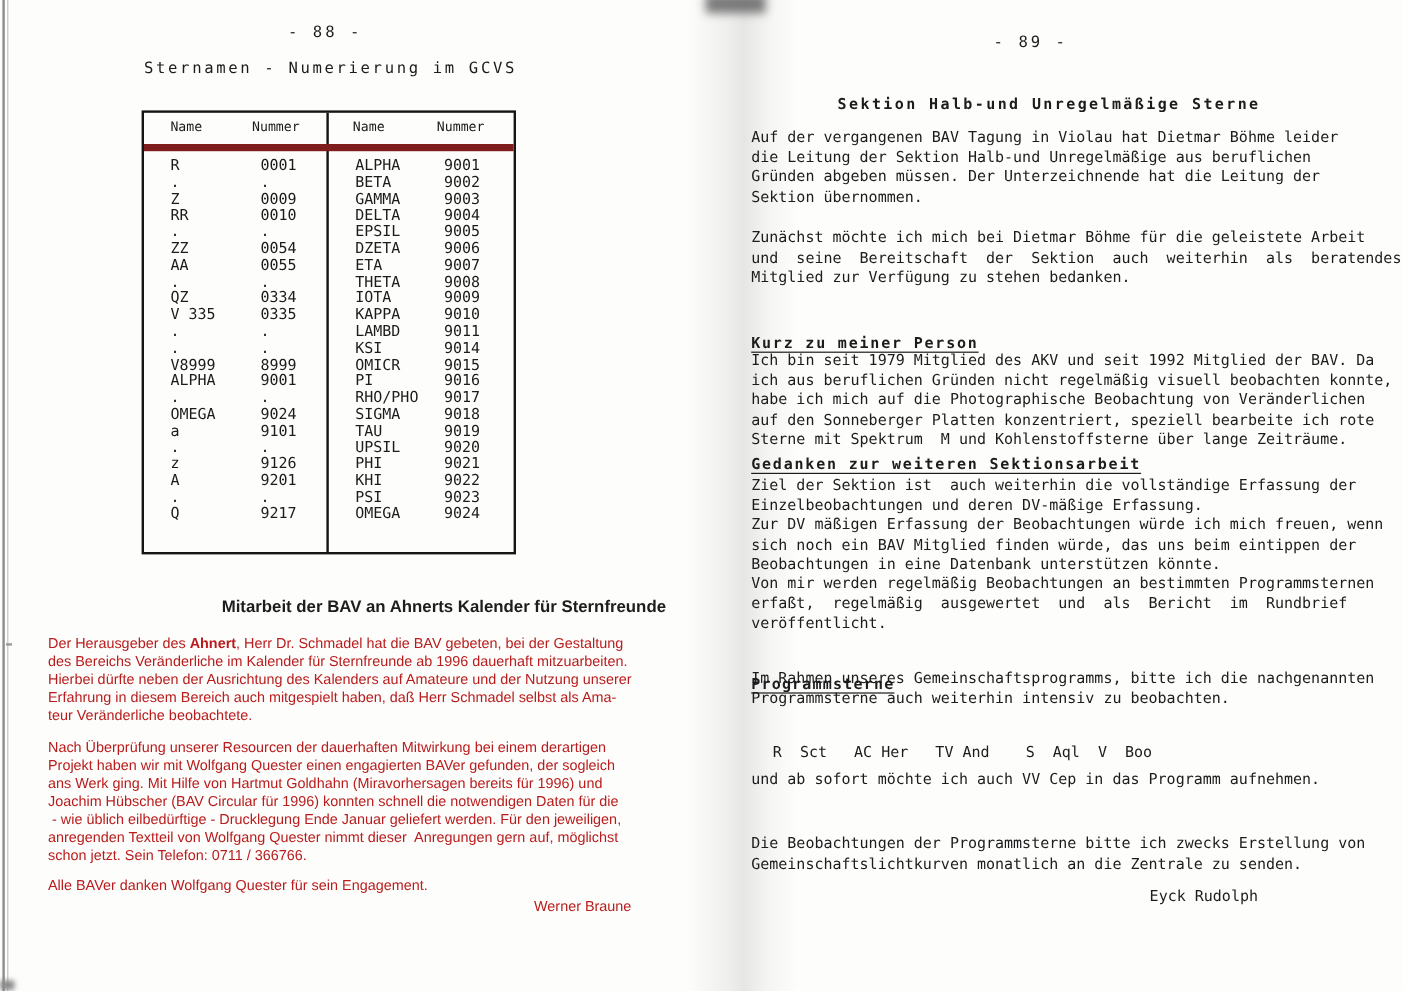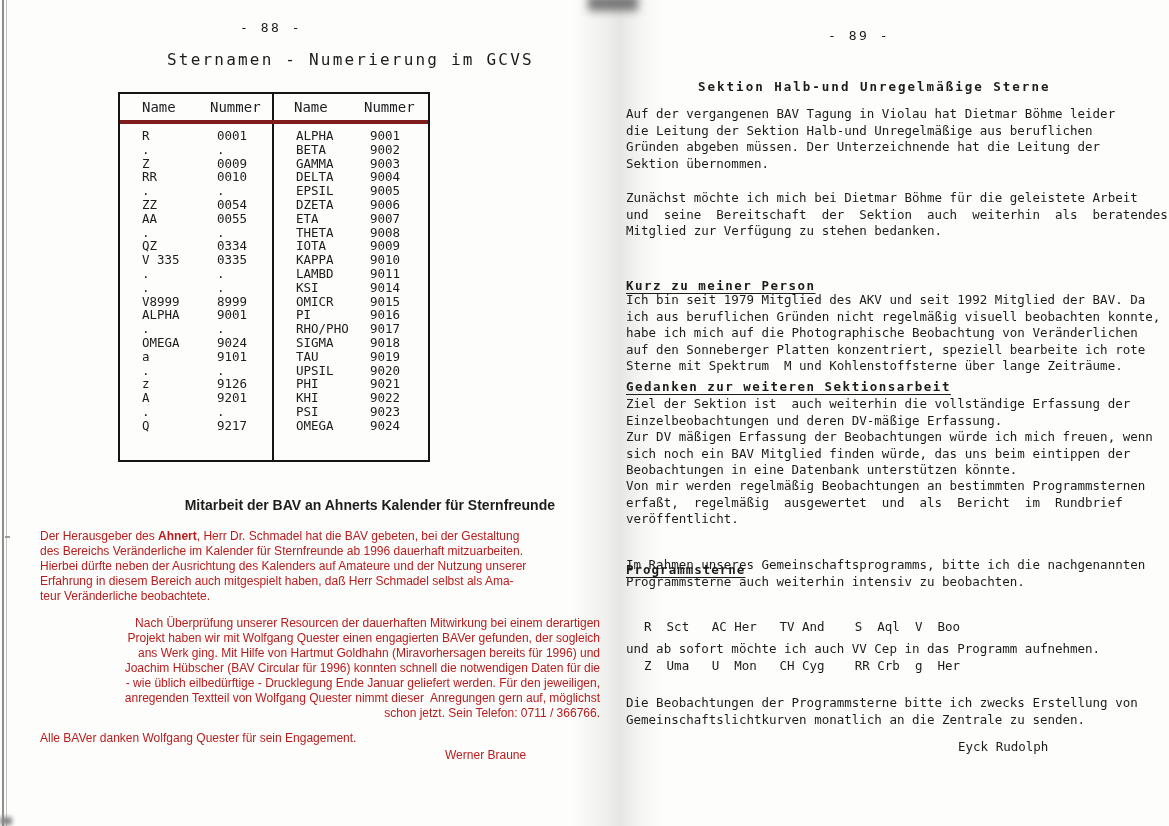--- a/index.html
+++ b/index.html
@@ -20,35 +20,35 @@
   .edge-tick{left:5px;top:536px;width:5px;height:2px;background:#9b9b9b;}
   .gutter-shadow{
     left:572px;top:0;width:92px;height:826px;
     background:linear-gradient(90deg,rgba(110,110,110,0) 0%,rgba(110,110,110,0.10) 38%,rgba(110,110,110,0.16) 52%,rgba(110,110,110,0.06) 74%,rgba(110,110,110,0) 100%);
   }
   .gutter-top-smudge{left:588px;top:-5px;width:50px;height:16px;background:#5d5d5d;filter:blur(4px);opacity:.8;}
   .corner-mark{left:0px;top:817px;width:12px;height:8px;background:#8a8a8a;filter:blur(2px);}
 
   
   .p88-num{left:240px;top:20px;font-size:13px;letter-spacing:2.5px;}
-  .p88-title{left:120px;top:50px;font-size:16px;letter-spacing:2.2px;margin-left:47px;}
+  .p88-title{left:120px;top:50px;font-size:13px;letter-spacing:2.2px;}
 
   .gcvs-table{left:118px;top:92px;width:312px;height:370px;border:2px solid #151515;box-sizing:border-box;}
   .gcvs-divider{position:absolute;left:152px;top:0;bottom:0;width:2px;background:#151515;}
-  .gcvs-head{position:relative;height:26px;border-bottom:4px solid #7f1d1d;font-size:14px;}
+  .gcvs-head{position:relative;height:26px;border-bottom:6px solid #7f1d1d;font-size:11px;}
   .gcvs-head span{position:absolute;top:5px;}
   .gh0{left:22px;} .gh1{left:90px;} .gh2{left:174px;} .gh3{left:244px;}
   .gcvs-body{position:relative;padding-top:5px;font-size:12.5px;}
   .trow{position:relative;height:13.8px;line-height:13.8px;}
   .tc{position:absolute;top:0;white-space:pre;}
   .c0{left:22px;} .c1{left:97px;} .c2{left:176px;} .c3{left:250px;}
 
   .p88-article-heading{left:40px;top:497px;width:515px;text-align:right;font-size:14px;font-weight:bold;color:#1d1d1d;}
   .p88-p1{left:40px;top:529px;width:556px;font-size:12px;line-height:15px;}
-  .p88-p2{left:40px;top:616px;width:560px;font-size:12px;line-height:15px;text-align:right;}
+  .p88-p2{left:40px;top:616px;width:560px;font-size:12px;line-height:15px;}
   .p88-p3{left:40px;top:731px;width:556px;font-size:12px;line-height:15px;}
   .p88-sig{left:445px;top:748px;font-size:12px;}
   .bold{font-weight:bold;}
 
   
   .p89{font-size:12.5px;line-height:16.5px;}
   .p89-num{left:828px;top:28px;font-size:13px;letter-spacing:2.5px;}
   .p89-heading{left:698px;top:79px;font-size:12.5px;font-weight:bold;letter-spacing:2px;}
   .p89-p1{left:626px;top:106px;width:548px;}
   .p89-p2{left:626px;top:190px;width:548px;}
@@ -266,19 +266,18 @@
 <div class="abs mono p89 prewrap p89-p5">Von mir werden regelmäßig Beobachtungen an bestimmten Programmsternen
 erfaßt,  regelmäßig  ausgewertet  und  als  Bericht  im  Rundbrief
 veröffentlicht.</div>
 
 <div class="abs mono p89 p89-h4">Programmsterne</div>
 <div class="abs mono p89 prewrap p89-p6">Im Rahmen unseres Gemeinschaftsprogramms, bitte ich die nachgenannten
 Programmsterne auch weiterhin intensiv zu beobachten.</div>
 
 <div class="abs mono p89 pre p89-stars">
   <div class="pre">R  Sct   AC Her   TV And    S  Aql  V  Boo</div>
-  <div class="pre">Z  Uma   U  Mon   CH Cyg    RR Crb  g  Her</div>
 </div>
 
 <div class="abs mono p89 prewrap p89-addendum">und ab sofort möchte ich auch VV Cep in das Programm aufnehmen.</div>
 <div class="abs mono p89 prewrap p89-p7">Die Beobachtungen der Programmsterne bitte ich zwecks Erstellung von
 Gemeinschaftslichtkurven monatlich an die Zentrale zu senden.</div>
 <div class="abs mono p89 p89-sig">Eyck Rudolph</div>
 
 </body></html>

